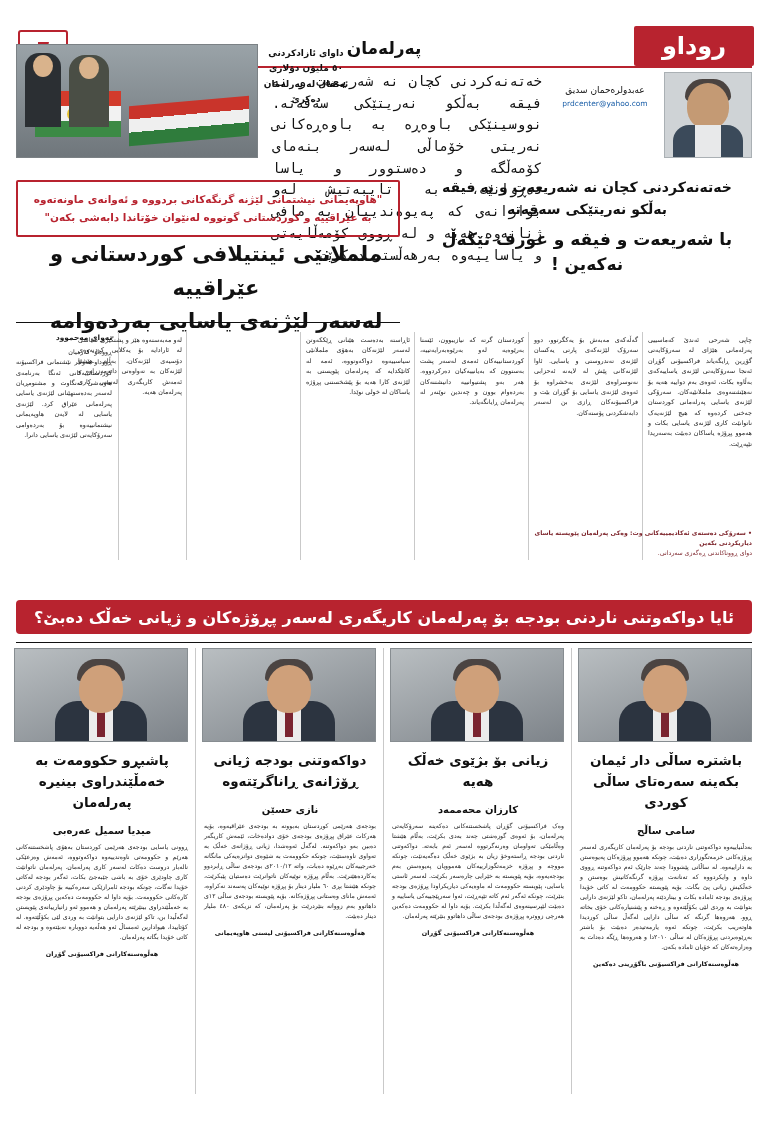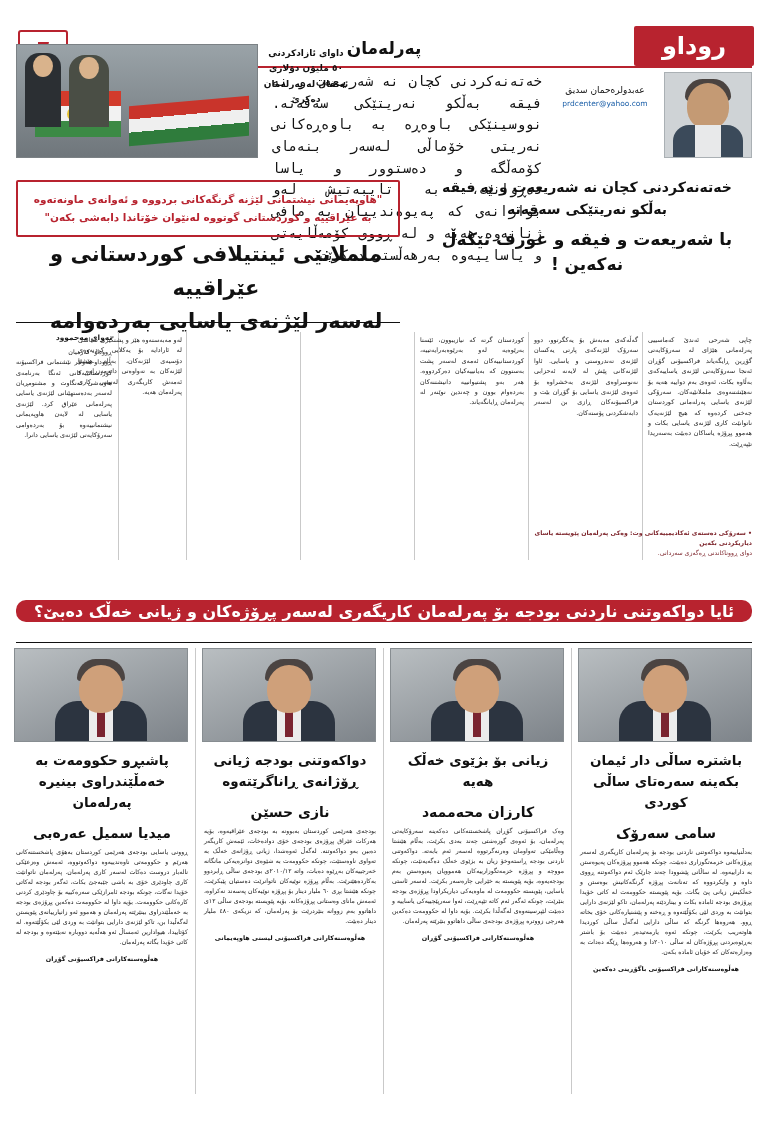--- a/index.html
+++ b/index.html
@@ -92,42 +92,42 @@
   .c5{right:456px;} .c6{right:570px;} .c7{right:640px;width:96px;}
   .vsep{position:absolute;top:0;width:1px;height:228px;background:#c9c9c9;}
 
   .sidebar-note{
     position:absolute;right:0;top:196px;width:218px;font-size:6.2px;line-height:1.6;color:#7a1f26;
   }
   .sidebar-note b{display:block;}
 
   
   .banner{
-    position:absolute;left:16px;right:16px;top:600px;height:22px;background:#b8232f;color:#fff;
-    display:flex;align-items:center;justify-content:center;font-size:16px;font-weight:bold;border-radius:10px;
+    position:absolute;left:16px;right:16px;top:600px;height:34px;background:#b8232f;color:#fff;
+    display:flex;align-items:center;justify-content:center;font-size:16px;font-weight:bold;border-radius:4px;
   }
 
   
   .panels{position:absolute;left:16px;right:16px;top:648px;height:462px;}
   .panel{position:absolute;top:0;width:172px;}
   .p-a{right:0;} .p-b{right:188px;} .p-c{right:376px;} .p-d{right:564px;}
   .panel .pic{
     width:172px;height:92px;background:#9aa0a4;border:1px solid #878d91;position:relative;overflow:hidden;
   }
   .pic .bg{position:absolute;inset:0;background:linear-gradient(160deg,#b9bec1,#7e848a);}
   .pic .suit{position:absolute;left:40px;top:52px;width:92px;height:42px;background:#2c3440;border-radius:22px 22px 0 0;}
   .pic .shirt{position:absolute;left:74px;top:52px;width:24px;height:42px;background:#ececec;}
   .pic .tie{position:absolute;left:82px;top:54px;width:8px;height:34px;background:#7a2430;}
   .pic .face{position:absolute;left:64px;top:16px;width:44px;height:48px;border-radius:50% 50% 46% 46%;background:#cfa07a;}
   .pic .hair{position:absolute;left:62px;top:10px;width:48px;height:22px;border-radius:24px 24px 4px 4px;background:#4b4442;}
   .panel h3{
     margin:8px 0 12px;font-size:13.5px;font-weight:bold;line-height:1.55;text-align:center;
   }
   .panel .pname{
-    margin-top:8px;font-size:14px;font-weight:bold;text-align:center;
+    margin-top:8px;font-size:10px;font-weight:bold;text-align:center;
   }
   .panel .ptext{
     margin-top:6px;font-size:6.2px;line-height:1.62;text-align:justify;color:#1a1a1a;
   }
   .panel .pfoot{
     margin-top:8px;font-size:6.4px;font-weight:bold;text-align:center;color:#111;
   }
   .pvsep{position:absolute;top:0;width:1px;height:446px;background:#c9c9c9;}
   .hr-panels{position:absolute;left:16px;right:16px;top:642px;height:1px;background:#111;}
 </style>
@@ -194,20 +194,24 @@
       <span class="ch"></span>
       <span>گەڵەکەی مەبەش بۆ یەکگرتوو، دوو سەرۆک لێژنەکەی پارتی یەکسان لێژنەی تەندروستی و یاسایی. ئاوا لێژنەکانی پێش لە لایەنە ئەحزابی نەنوسراوەی لێژنەی بەخشراوە بۆ ئەوەی لێژنەی یاسایی بۆ گۆڕان بێت و فراکسیۆنەکان ڕازی بن لەسەر دابەشکردنی پۆستەکان.</span>
     </div>
     <div class="col c1">
       <span class="ch"></span>
       <span>چاپی شەرحی ئەندێ کەماسییی پەرلەمانی هێژای لە سەرۆکایەتی گۆڕین ڕایگەیاند فراکسیۆنی گۆڕان ئەنجا سەرۆکایەتی لێژنەی یاساییەکەی بەڵاوە بکات، ئەوەی بەم دواییە هەیە بۆ نەهێشتنەوەی ململانێیەکان. سەرۆکی لێژنەی یاسایی پەرلەمانی کوردستان جەختی کردەوە کە هیچ لێژنەیەک ناتوانێت کاری لێژنەی یاسایی بکات و هەموو پڕۆژە یاساکان دەبێت بەسەریدا تێپەڕێت.</span>
     </div>
     <div class="col c3">
       <span class="ch"></span>
       <span>کوردستان گرتە کە نیازیبوون، ئێستا بەرێوەیە لەو بەرێوەبەرایەتییە، کوردستانییەکان ئەمەی لەسەر پشت بەستوون کە بەیانییەکیان دەرکردووە. هەر بەو پشتیوانییە دانیشتنەکان بەردەوام بوون و چەندین نوێنەر لە پەرلەمان ڕایانگەیاند.</span>
+    </div>
+    <div class="col c4">
+      <span class="ch"></span>
+      <span>ئاڕاستە بەدەست هێنانی ڕێککەوتن لەسەر لێژنەکان بەهۆی ململانێی سیاسییەوە دواکەوتووە، ئەمە لە کاتێکدایە کە پەرلەمان پێویستی بە لێژنەی کارا هەیە بۆ پێشخستنی پڕۆژە یاساکان لە خولی نوێدا.</span>
     </div>
     <div class="col c6">
       <span class="ch"></span>
       <span>لەو مەبەستەوە هێز و پشتگیری سیاسی لە ئارادایە بۆ یەکلایی کردنەوەی دۆسیەی لێژنەکان، بەڵام هێشتا لێژنەکان بە تەواوەتی دانەمەزراوە و ئەمەش کاریگەری لەسەر کاری پەرلەمان هەیە.</span>
     </div>
     <div class="col c7">
       <span class="ch">تەوای مەحموود</span>
       <span>ڕووداو- کەرمیان</span><br>
       <span>ڕووداو-هەولێر
 نێشتمانی فراکسیۆنە کوردستانییەکانی ئەنگا بەرنامەی هاوبەشی ئەنگاوت و مشتومڕیان لەسەر بەدەستهێنانی لێژنەی یاسایی پەرلەمانی عێراق کرد. لێژنەی یاسایی لە لایەن هاوپەیمانی نیشتمانییەوە بۆ بەردەوامی سەرۆکایەتی لێژنەی یاسایی دانرا.</span>
@@ -230,21 +234,21 @@
     <div class="panel p-a">
       <div class="pic">
         <div class="bg"></div>
         <div class="suit"></div>
         <div class="shirt"></div>
         <div class="tie"></div>
         <div class="hair"></div>
         <div class="face"></div>
       </div>
       <h3>باشترە ساڵی دار ئیمان بکەینە سەرەتای ساڵی کوردی</h3>
-      <div class="pname">سامی سەرۆک</div>
+      <div class="pname">سامی ساڵح</div>
       <div class="ptext">بەدڵنیاییەوە دواکەوتنی ناردنی بودجە بۆ پەرلەمان کاریگەری لەسەر پڕۆژەکانی خزمەتگوزاری دەبێت، چونکە هەموو پڕۆژەکان پەیوەستن بە داراییەوە. لە ساڵانی پێشوودا چەند جارێک ئەم دواکەوتنە ڕووی داوە و وایکردووە کە تەنانەت پڕۆژە گرنگەکانیش بوەستن و خەڵکیش زیانی پێ بگات.
 
 بۆیە پێویستە حکوومەت لە کاتی خۆیدا پڕۆژەی بودجە ئامادە بکات و بیناردێتە پەرلەمان، تاکو لێژنەی دارایی بتوانێت بە وردی لێی بکۆڵێتەوە و ڕەخنە و پێشنیارەکانی خۆی بخاتە ڕوو.
 
 هەروەها گرنگە کە ساڵی دارایی لەگەڵ ساڵی کوردیدا هاوتەریب بکرێت، چونکە ئەوە یارمەتیدەر دەبێت بۆ باشتر بەڕێوەبردنی پڕۆژەکان لە ساڵی ٢٠١٠دا و هەروەها ڕێگە دەدات بە وەزارەتەکان کە خۆیان ئامادە بکەن.</div>
       <div class="pfoot">هەڵوەستەکارانی فراکسیۆنی باگۆڕینی دەکەین</div>
     </div>
 
     <div class="panel p-b">
       <div class="pic">

